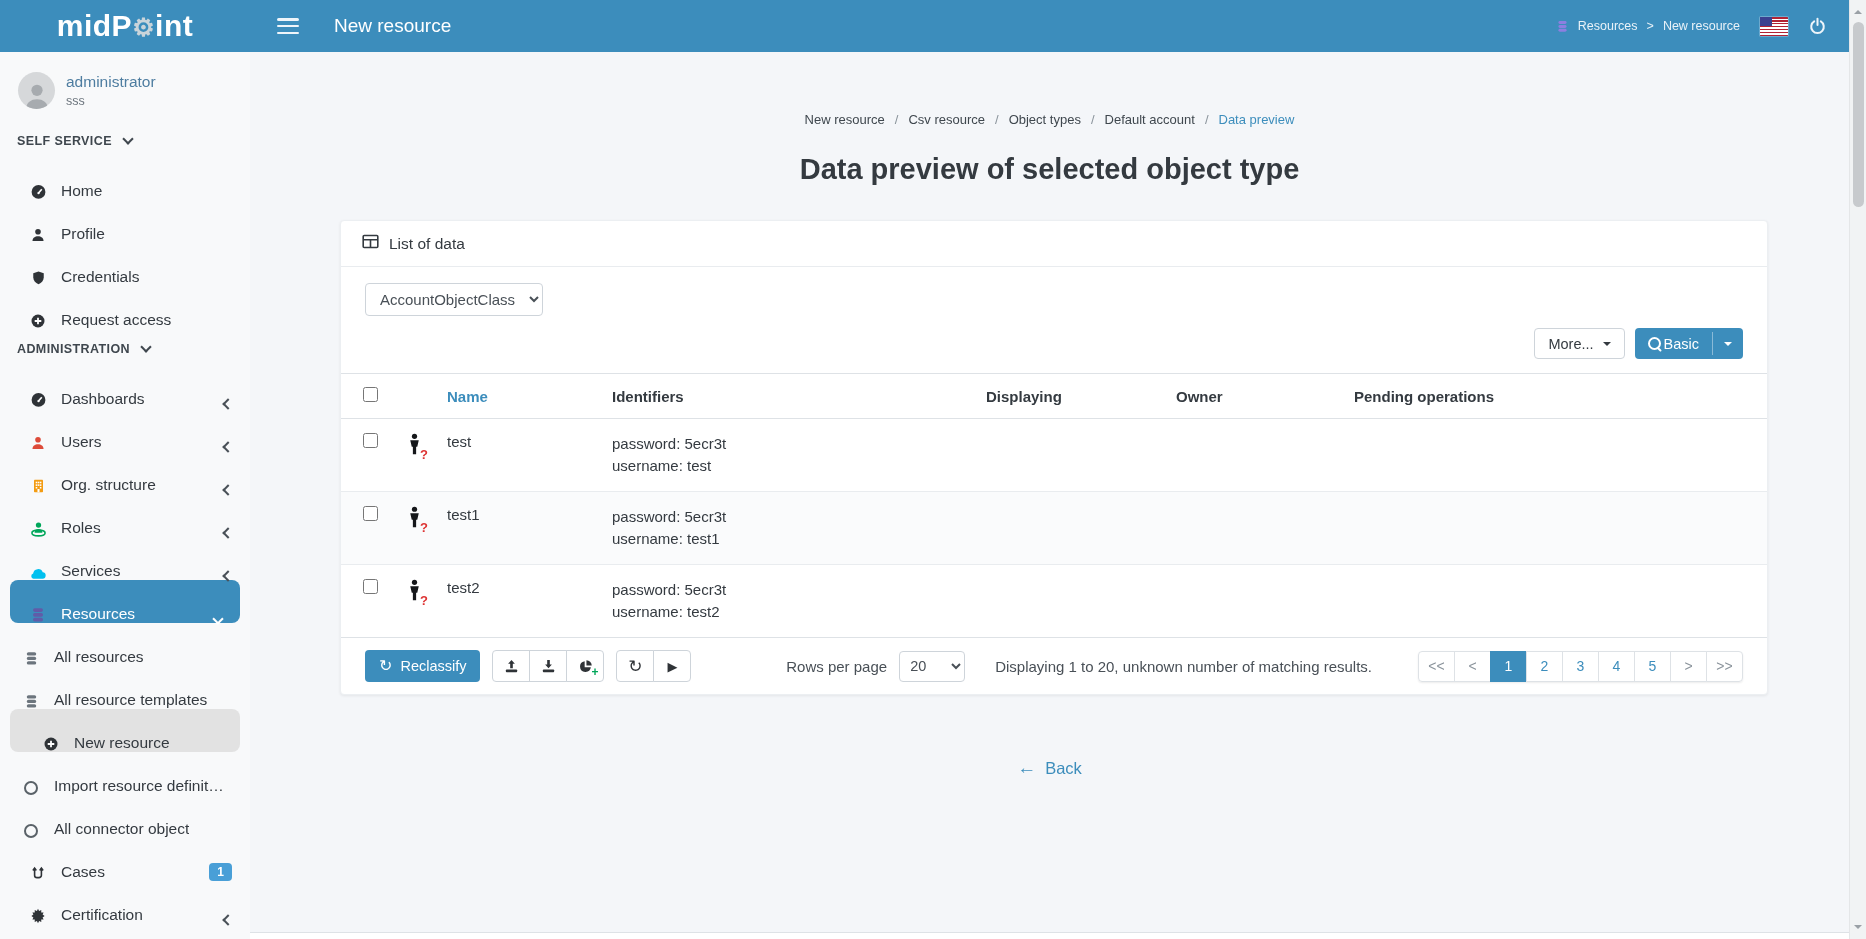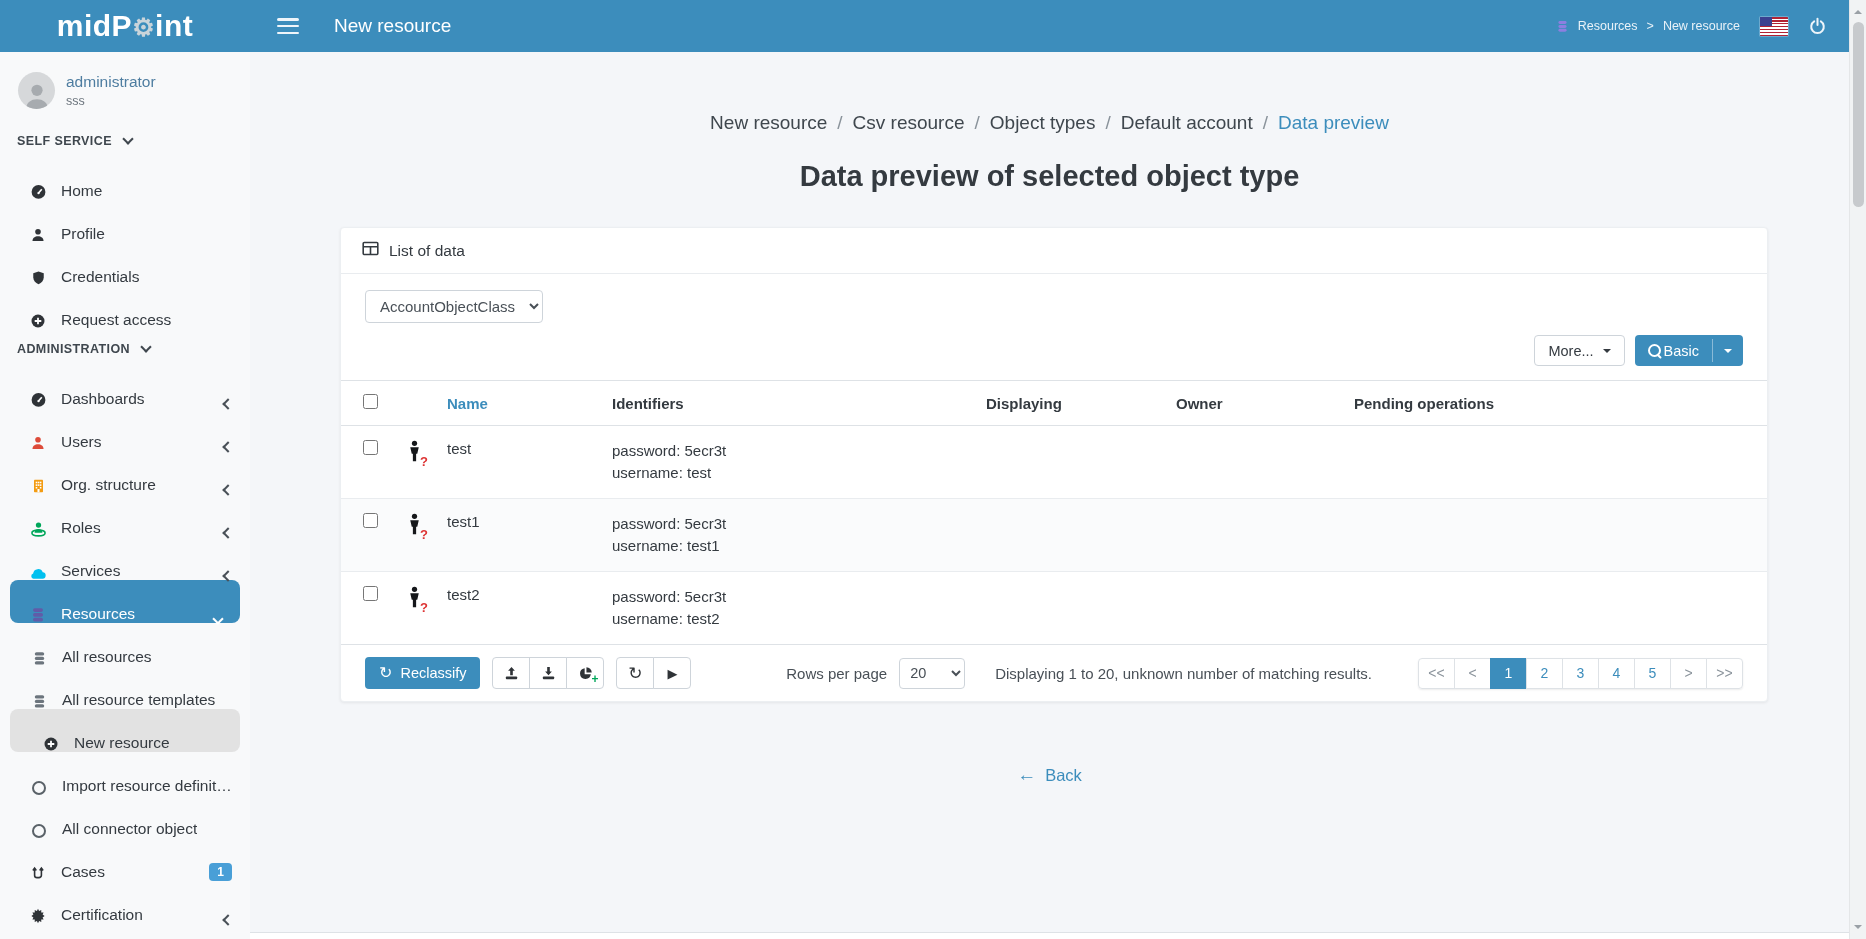--- a/index.html
+++ b/index.html
@@ -32,28 +32,28 @@
   .section-h { display:flex; align-items:center; gap:12px; padding:13px 16px 9px 17px; font-size:12.5px; font-weight:bold; color:#3f474e; letter-spacing:.4px; cursor:pointer; }
   .chev { width:8px; height:8px; border-style:solid; border-color:#3f474e; border-width:0 2px 2px 0; display:inline-block; }
   .chev.down { transform:rotate(45deg); margin-top:-4px; }
   .chev.left { transform:rotate(135deg); }
   .mi { display:flex; align-items:flex-end; height:43px; padding:0 18px 0 27px; font-size:15.5px; color:#343a40; cursor:pointer; }
   .mi .ic { width:22px; display:flex; justify-content:center; margin-right:12px; flex:0 0 22px; }
   .mi .lbl { white-space:nowrap; overflow:hidden; text-overflow:ellipsis; }
   .mi .chev { margin-left:auto; border-color:#495057; }
   .mi.active-parent { background:#3c8dbc; color:#fff; border-radius:8px; margin:0 10px; padding-left:17px; }
   .mi.active-parent .chev { border-color:#fff; }
-  .sub .mi { padding-left:28px; }
+  .sub .mi { padding-left:20px; }
   .sub .mi.active-sub { background:#e2e2e2; border-radius:8px; margin:0 10px; padding-left:30px; }
   .badge { margin-left:auto; background:#499fd7; color:#fff; font-size:12px; font-weight:bold; padding:2px 8px; border-radius:4px; }
   .circle-o { width:14px; height:14px; border:2px solid #5a6268; border-radius:50%; display:inline-block; }
 
   
   .content { flex:1; display:flex; flex-direction:column; background:#f4f6f9; overflow:hidden; }
-  .wizard-crumb { margin-top:60px; text-align:center; font-size:19px; color:#3f474e; }
+  .wizard-crumb { margin-top:60px; text-align:center; font-size:13px; color:#3f474e; }
   .wizard-crumb .step { cursor:pointer; }
   .wizard-crumb .sep { color:#8a939b; margin:0 10px; }
   .wizard-crumb .current { color:#3c8dbc; }
   .page-title { margin-top:26px; text-align:center; font-size:29px; font-weight:bold; color:#343a40; }
   .page-sub { margin-top:21px; text-align:center; font-size:17.5px; color:#6c757d; }
 
   .card { background:#fff; border:1px solid #eceff2; border-radius:4px; margin:34px 81px 0 90px; box-shadow:0 1px 3px rgba(0,0,0,.07); }
   .card-h { display:flex; align-items:center; gap:10px; padding:13px 21px; border-bottom:1px solid #e9ecef; font-size:15.5px; color:#343a40; }
   .filters { padding:16px 24px 0; border-bottom:1px solid #dee2e6; }
   .obj-class { font-size:15px; color:#495057; height:33px; padding:4px 10px; border:1px solid #ced4da; border-radius:4px; background:#fff; cursor:pointer; }

